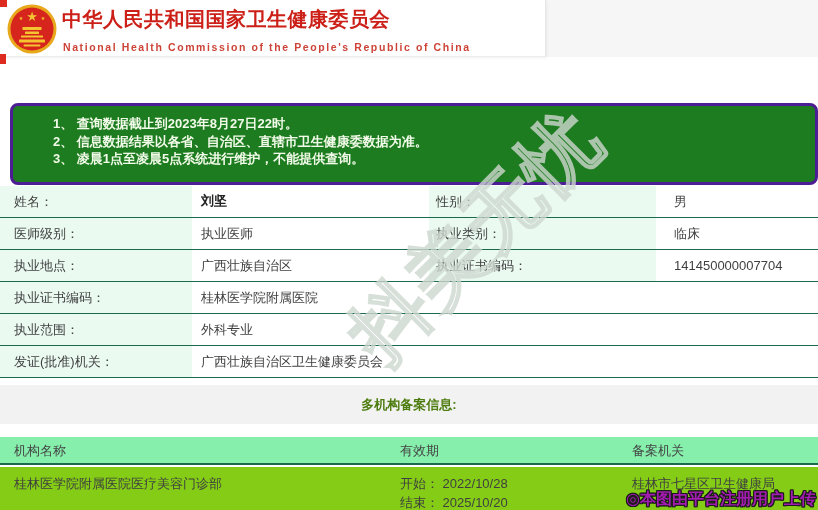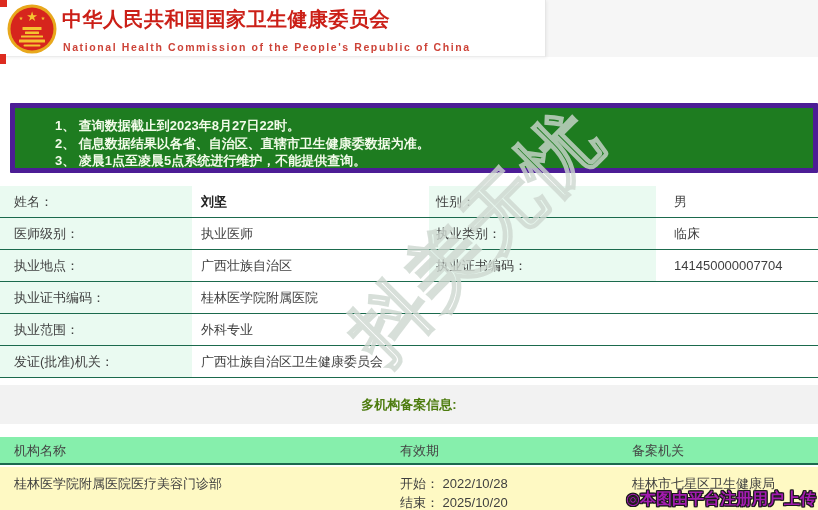--- a/index.html
+++ b/index.html
@@ -15,50 +15,50 @@
   .emblem { position:absolute; left:7px; top:3px; }
   .title-cn { position:absolute; left:62px; top:6px; font-size:20px; font-weight:bold;
               color:#cb1f17; letter-spacing:0.5px; white-space:nowrap; }
   .title-en { position:absolute; left:63px; top:41px; font-size:10.5px; font-weight:bold;
               color:#cd4338; letter-spacing:1.6px; white-space:nowrap; }
   .artifact { position:absolute; background:#dd2b20; }
   .a1 { left:0; top:0; width:7px; height:7px; }
   .a2 { left:0; top:54px; width:6px; height:10px; }
 
   
-  .notice { position:absolute; left:10px; top:103px; width:808px; height:70px;
-            background:#1e7c20; border:5px solid #4c1d95; border-radius:1px;
+  .notice { position:absolute; left:10px; top:103px; width:808px; height:82px;
+            background:#1e7c20; border:3px solid #4c1d95; border-radius:8px;
             padding:9px 10px 0 40px; }
   .notice-line { font-size:13px; font-weight:bold; color:#f2fbe9; line-height:17.5px; white-space:nowrap; }
 
   
   .info-table { position:absolute; left:0; top:186px; width:818px; }
   .row { display:flex; height:32px; border-bottom:1px solid #1b6a4d; }
   .cell { font-size:13px; line-height:31px; color:#3f3f3f; white-space:nowrap; overflow:hidden; }
   .lab { background:#eafaf1; }
   .val { background:#ffffff; }
   .c1 { width:192px; padding-left:14px; }
   .c2 { width:237px; padding-left:9px; }
   .c3 { width:227px; padding-left:7px; }
   .c4 { flex:1; padding-left:18px; }
   .cwide { flex:1; padding-left:9px; }
-  .bold { font-weight:bold; color:#222; }
+  .bold { font-weight:bold; color:#222;font-family:Liberation Mono, monospace; }
 
   
   .section-band { position:absolute; left:0; top:385px; width:818px; height:39px;
                   background:#f2f2f2; text-align:center; line-height:39px;
                   font-size:13px; font-weight:bold; color:#4d7c0f; }
   .org-header { position:absolute; left:0; top:437px; width:818px; height:28px;
                 background:#86efac; border-bottom:2px solid #1b6a4d; display:flex; }
   .org-header .cell { line-height:28px; color:#444; }
   .oc1 { width:396px; padding-left:14px; }
   .oc2 { width:228px; padding-left:4px; }
   .oc3 { flex:1; padding-left:8px; }
   .org-row { position:absolute; left:0; top:467px; width:818px; height:43px;
-             background:#fef9c3; display:flex; }
+             background:#84cc16; display:flex; }
   .org-row .cell { line-height:19px; padding-top:7px; color:#3f3f3f; }
   .period-line { display:block; font-size:13px; color:#3f3f3f; white-space:nowrap; }
 
   
   .wm-diag { position:absolute; left:312px; top:186px; width:330px; text-align:center;
              font-size:76px; font-weight:bold; letter-spacing:3px; color:transparent;
              -webkit-text-stroke:2px rgba(205,215,208,0.8);
              transform:rotate(-45deg); pointer-events:none; white-space:nowrap; z-index:5; }
   .wm-corner { position:absolute; right:2px; bottom:0px; font-size:16px; font-weight:bold;
                color:#a21caf; z-index:6; white-space:nowrap;

